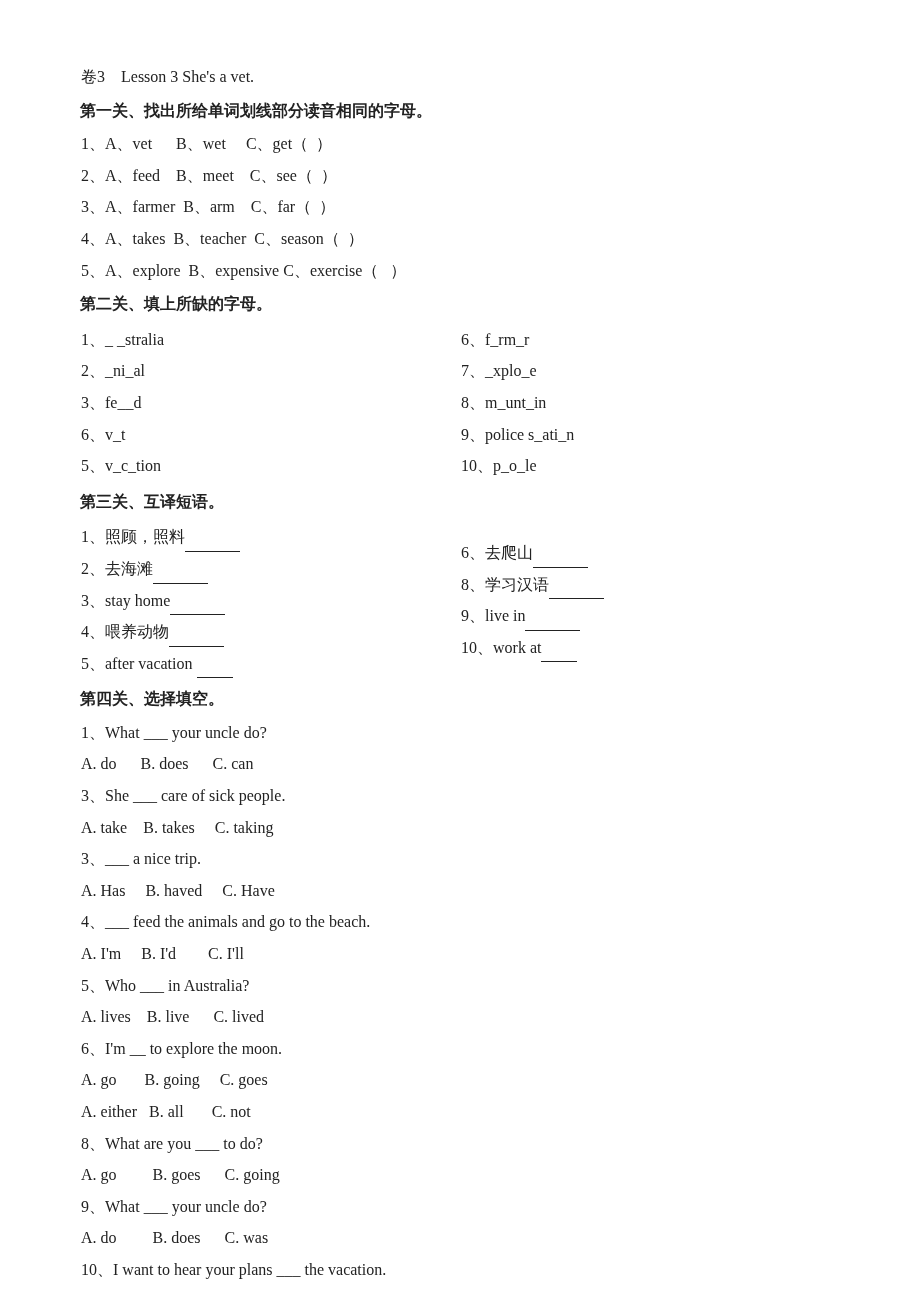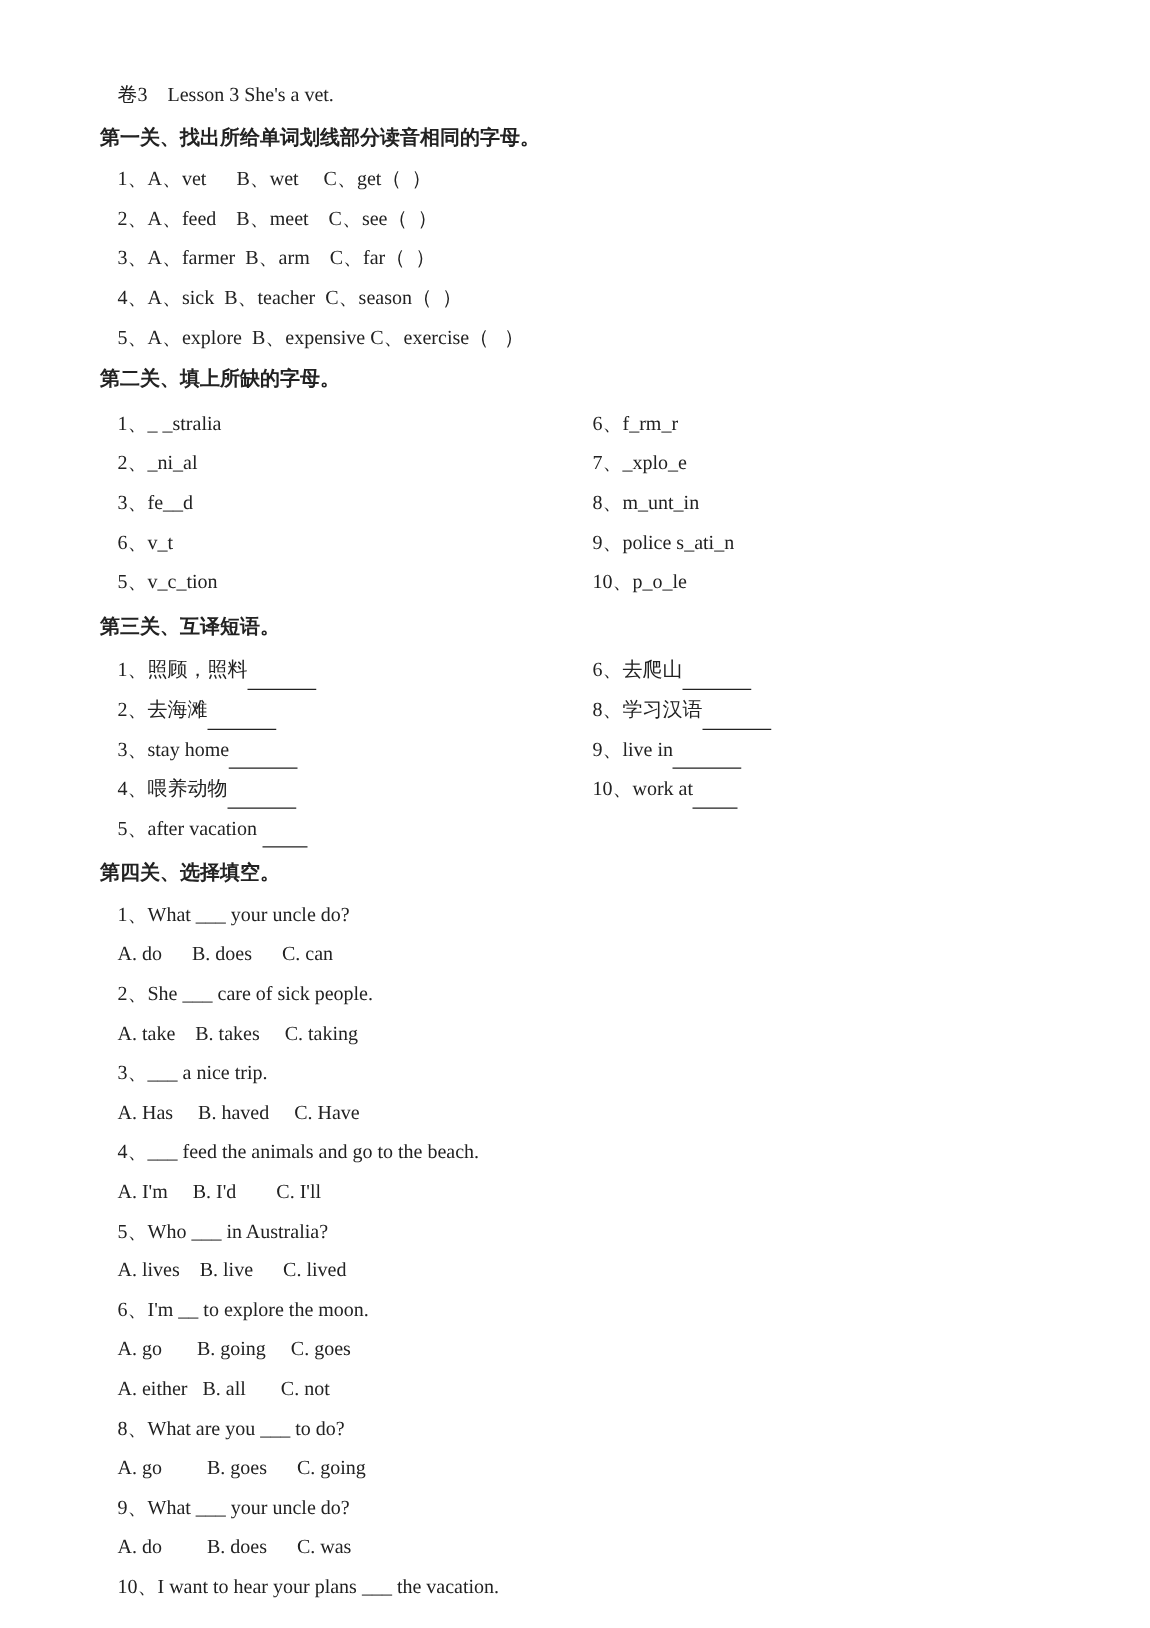--- a/index.html
+++ b/index.html
@@ -15,36 +15,37 @@
       padding: 60px 80px;
       line-height: 1.85;
       width: 920px;
       min-height: 1302px;
     }
     .section-title {
       font-weight: bold;
       margin: 4px 0;
     }
     .line {
-      margin: 2px 14px;
+      margin: 2px 1px;
     }
     .underline {
     }
     .blank {
       display: inline-block;
       border-bottom: 1px solid #222;
       min-width: 36px;
       vertical-align: bottom;
     }
     .blank-long {
       min-width: 55px;
     }
     .cols-2 {
       display: flex;
       gap: 0;
+      align-items: center;
     }
     .col-left {
       flex: 1;
     }
     .col-right {
       flex: 1;
     }
   </style>
 </head>
 <body>
@@ -58,21 +59,21 @@
   <div class="line">
     1、A、<span class="underline">vet</span>&nbsp;&nbsp;&nbsp;&nbsp;&nbsp;&nbsp;B、<span class="underline">w</span>et&nbsp;&nbsp;&nbsp;&nbsp;&nbsp;C、<span class="underline">get</span>（&nbsp;&nbsp;）
   </div>
   <div class="line">
     2、A、<span class="underline">feed</span>&nbsp;&nbsp;&nbsp;&nbsp;B、<span class="underline">meet</span>&nbsp;&nbsp;&nbsp;&nbsp;C、<span class="underline">see</span>（&nbsp;&nbsp;）
   </div>
   <div class="line">
     3、A、f<span class="underline">ar</span>mer&nbsp;&nbsp;B、<span class="underline">arm</span>&nbsp;&nbsp;&nbsp;&nbsp;C、<span class="underline">far</span>（&nbsp;&nbsp;）
   </div>
   <div class="line">
-    4、A、<span class="underline">sick</span>&nbsp;&nbsp;B、t<span class="underline">ea</span>cher&nbsp;&nbsp;C、<span class="underline">season</span>（&nbsp;&nbsp;）
+    4、A、<span class="underline">takes</span>&nbsp;&nbsp;B、t<span class="underline">ea</span>cher&nbsp;&nbsp;C、<span class="underline">season</span>（&nbsp;&nbsp;）
   </div>
   <div class="line">
     5、A、<span class="underline">explore</span>&nbsp;&nbsp;B、<span class="underline">expensive</span>&nbsp;C、<span class="underline">exercise</span>（&nbsp;&nbsp;&nbsp;）
   </div>
 
   <div class="section-title">第二关、填上所缺的字母。</div>
 
   <div class="cols-2">
     <div class="col-left">
       <div class="line">1、_ _stralia</div>
@@ -106,21 +107,21 @@
       <div class="line">9、live in<span class="blank blank-long"></span></div>
       <div class="line">10、work at<span class="blank"></span></div>
     </div>
   </div>
 
   <div class="section-title">第四关、选择填空。</div>
 
   <div class="line">1、What ___ your uncle do?</div>
   <div class="line">A. do&nbsp;&nbsp;&nbsp;&nbsp;&nbsp;&nbsp;B. does&nbsp;&nbsp;&nbsp;&nbsp;&nbsp;&nbsp;C. can</div>
 
-  <div class="line">2、She ___ care of sick people.</div>
+  <div class="line">3、She ___ care of sick people.</div>
   <div class="line">A. take&nbsp;&nbsp;&nbsp;&nbsp;B. takes&nbsp;&nbsp;&nbsp;&nbsp;&nbsp;C. taking</div>
 
   <div class="line">3、___ a nice trip.</div>
   <div class="line">A. Has&nbsp;&nbsp;&nbsp;&nbsp;&nbsp;B. haved&nbsp;&nbsp;&nbsp;&nbsp;&nbsp;C. Have</div>
 
   <div class="line">4、___ feed the animals and go to the beach.</div>
   <div class="line">A. I'm&nbsp;&nbsp;&nbsp;&nbsp;&nbsp;B. I'd&nbsp;&nbsp;&nbsp;&nbsp;&nbsp;&nbsp;&nbsp;&nbsp;C. I'll</div>
 
   <div class="line">5、Who ___ in Australia?</div>
   <div class="line">A. lives&nbsp;&nbsp;&nbsp;&nbsp;B. live&nbsp;&nbsp;&nbsp;&nbsp;&nbsp;&nbsp;C. lived</div>

